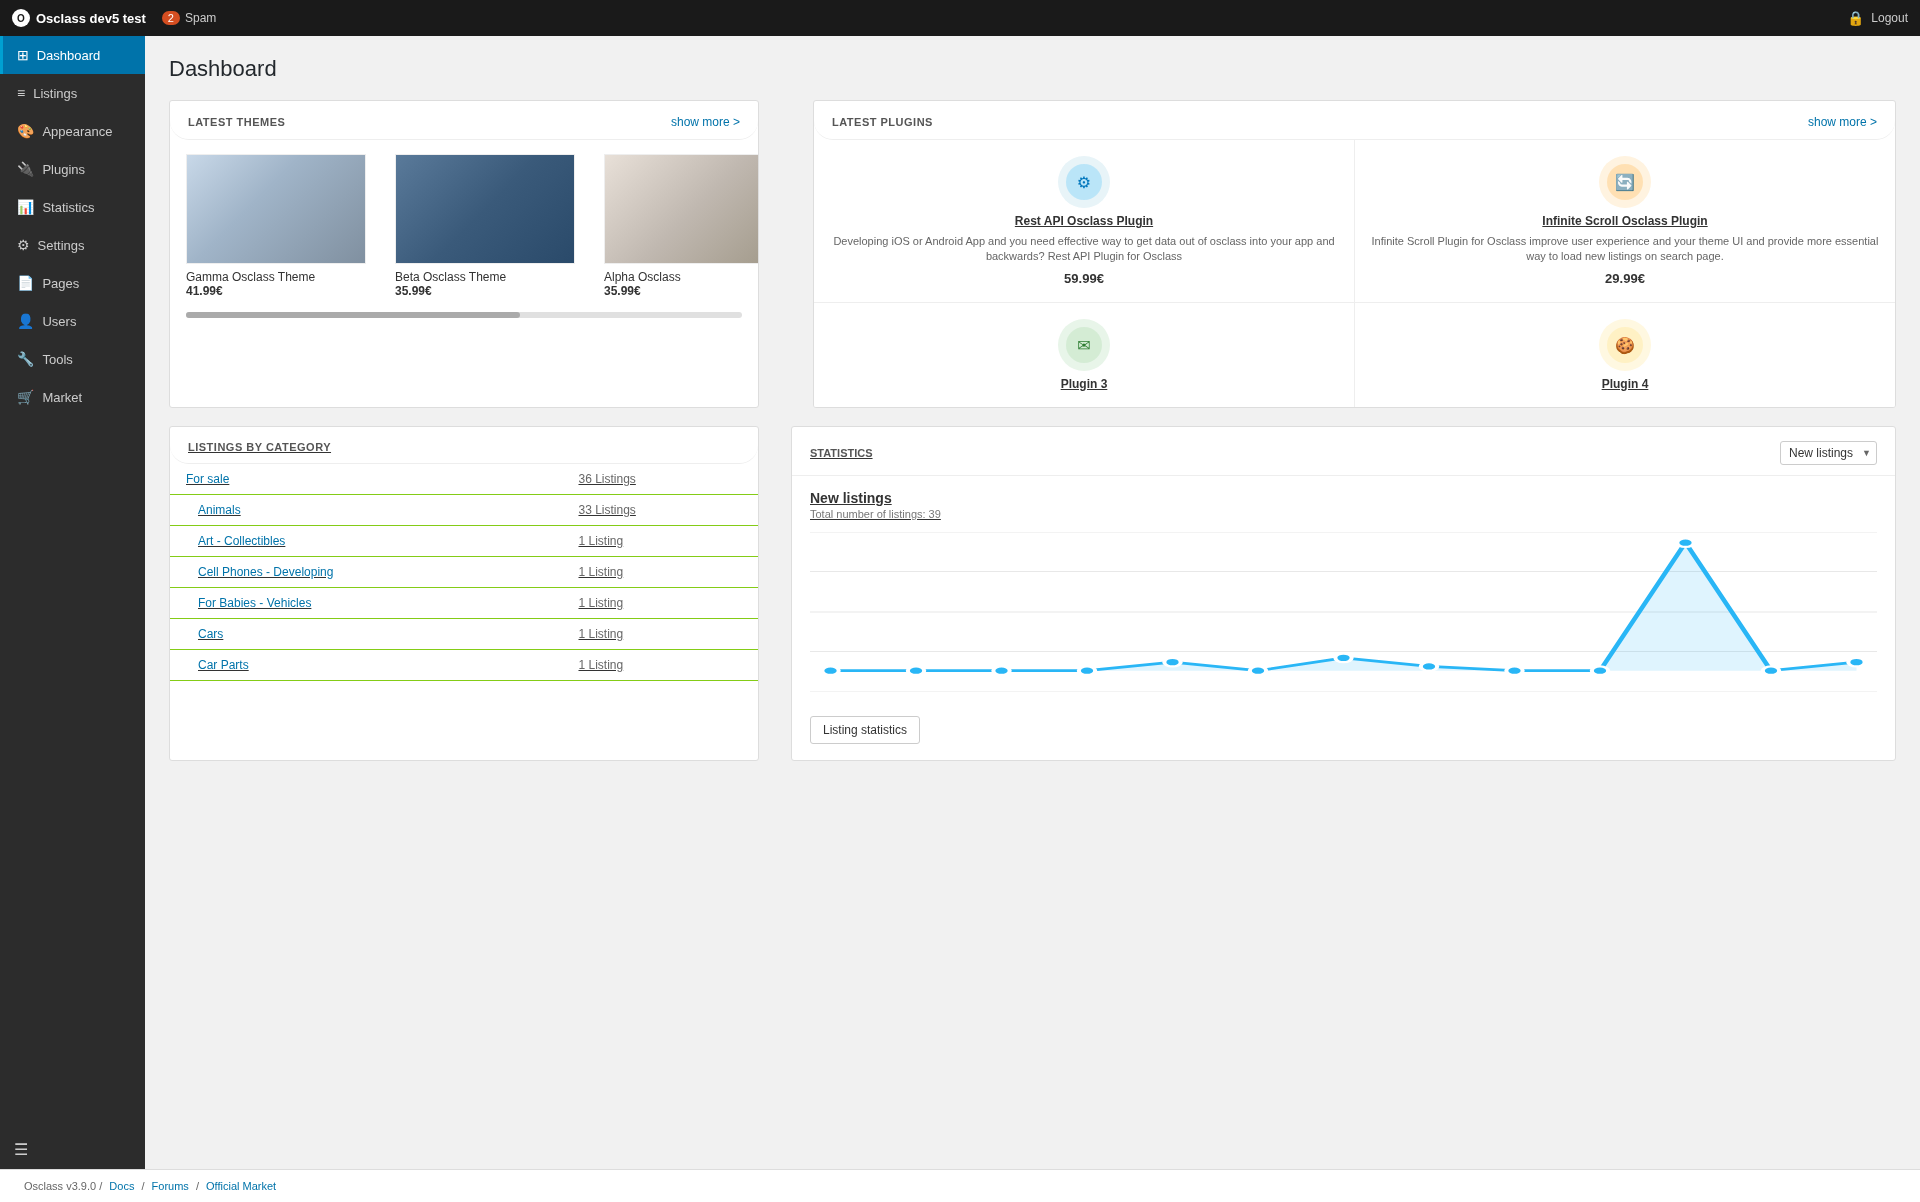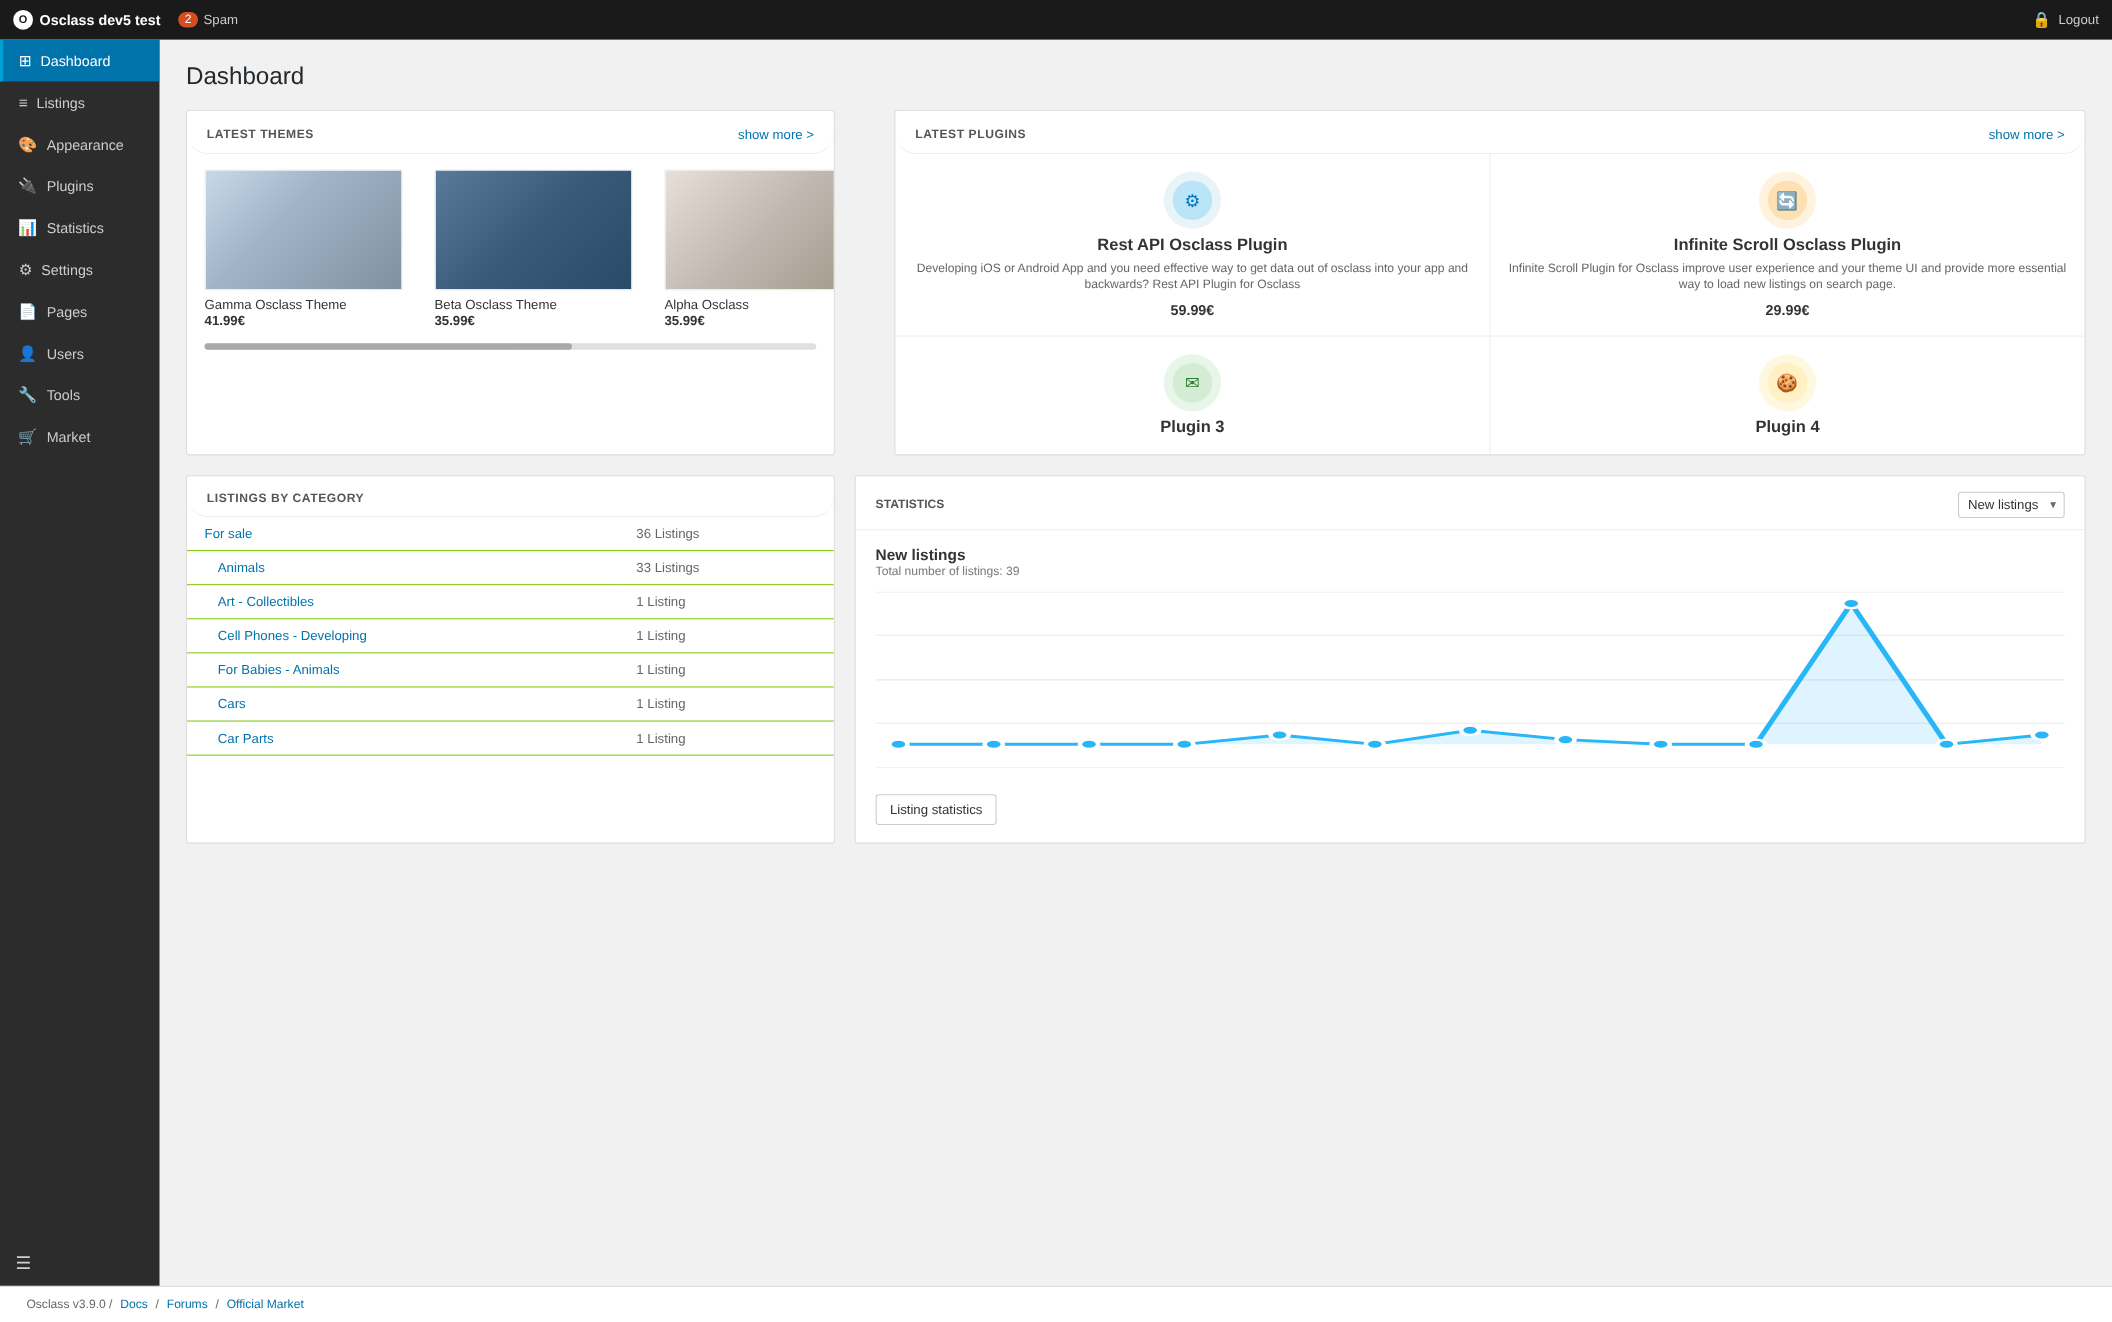--- a/index.html
+++ b/index.html
@@ -47,27 +47,27 @@
     .theme-thumb-img { width: 100%; height: 100%; background-size: cover; background-position: center; }
     .theme-name { font-size: 12px; color: #333; margin-top: 6px; }
     .theme-price { font-size: 12px; font-weight: 600; color: #333; }
     .carousel-scrollbar { height: 6px; background: #e0e0e0; margin: 0 16px 10px; border-radius: 3px; }
     .carousel-scrollbar-inner { width: 60%; height: 100%; background: #aaa; border-radius: 3px; }
 
     
     .plugins-grid { display: grid; grid-template-columns: 1fr 1fr; gap: 1px; background: #eee; overflow-y: auto; max-height: 280px; position: relative; }
     .plugin-item { background: #fff; padding: 16px 14px; display: flex; flex-direction: column; align-items: center; text-align: center; gap: 6px; }
     .plugin-icon { width: 52px; height: 52px; border-radius: 50%; display: flex; align-items: center; justify-content: center; font-size: 22px; }
-    .plugin-name { font-size: 15px; font-weight: 600; color: #333; }
+    .plugin-name { font-size: 12px; font-weight: 600; color: #333; text-decoration: underline; }
     .plugin-desc { font-size: 11px; color: #666; line-height: 1.4; }
     .plugin-price { font-size: 13px; font-weight: 700; color: #333; }
     .plugins-wrapper { position: relative; overflow: hidden; }
 
     
-    .bottom-row { display: flex; gap: 18px; }
+    .bottom-row { display: flex; gap: 32px; text-decoration: underline; }
     .card-listings { flex: 0 0 590px; max-width: 590px; }
     .card-stats { flex: 1; }
 
     
     .listings-table { width: 100%; border-collapse: collapse; }
     .listings-table tr { border-bottom: 1px solid #84cc16; }
     .listings-table td { padding: 8px 16px; font-size: 12px; }
     .listings-table td:last-child { text-align: left; color: #666; }
     .category-parent { color: #0073aa; font-weight: 500; }
     .category-child { color: #0073aa; padding-left: 28px !important; }
@@ -281,21 +281,21 @@
               </tr>
               <tr>
                 <td class="category-child">Art - Collectibles</td>
                 <td>1 Listing</td>
               </tr>
               <tr>
                 <td class="category-child">Cell Phones - Developing</td>
                 <td>1 Listing</td>
               </tr>
               <tr>
-                <td class="category-child">For Babies - Animals</td>
+                <td class="category-child">For Babies - Vehicles</td>
                 <td>1 Listing</td>
               </tr>
               <tr>
                 <td class="category-child">Cars</td>
                 <td>1 Listing</td>
               </tr>
               <tr>
                 <td class="category-child">Car Parts</td>
                 <td>1 Listing</td>
               </tr>

